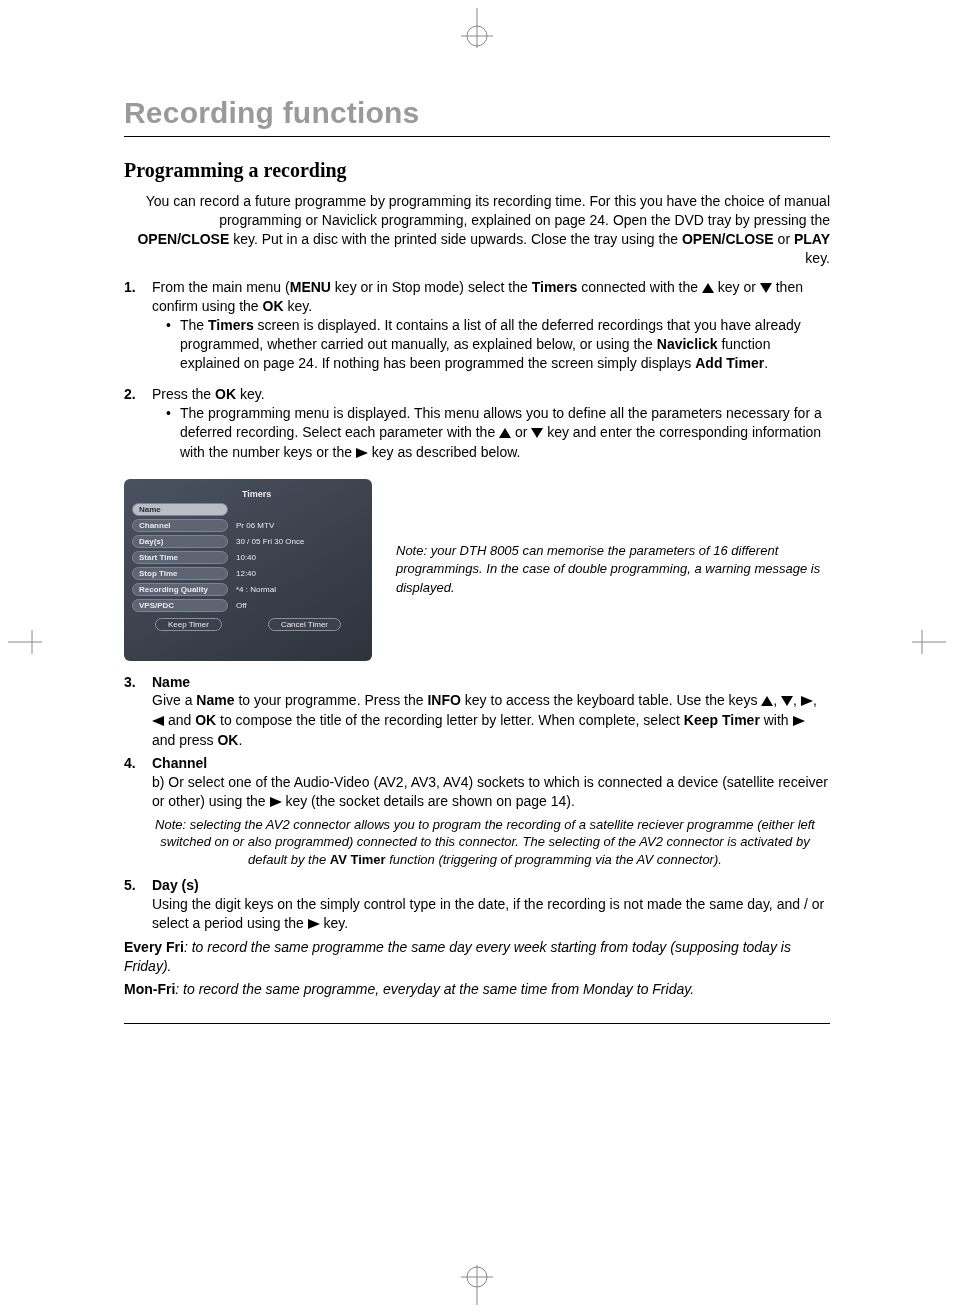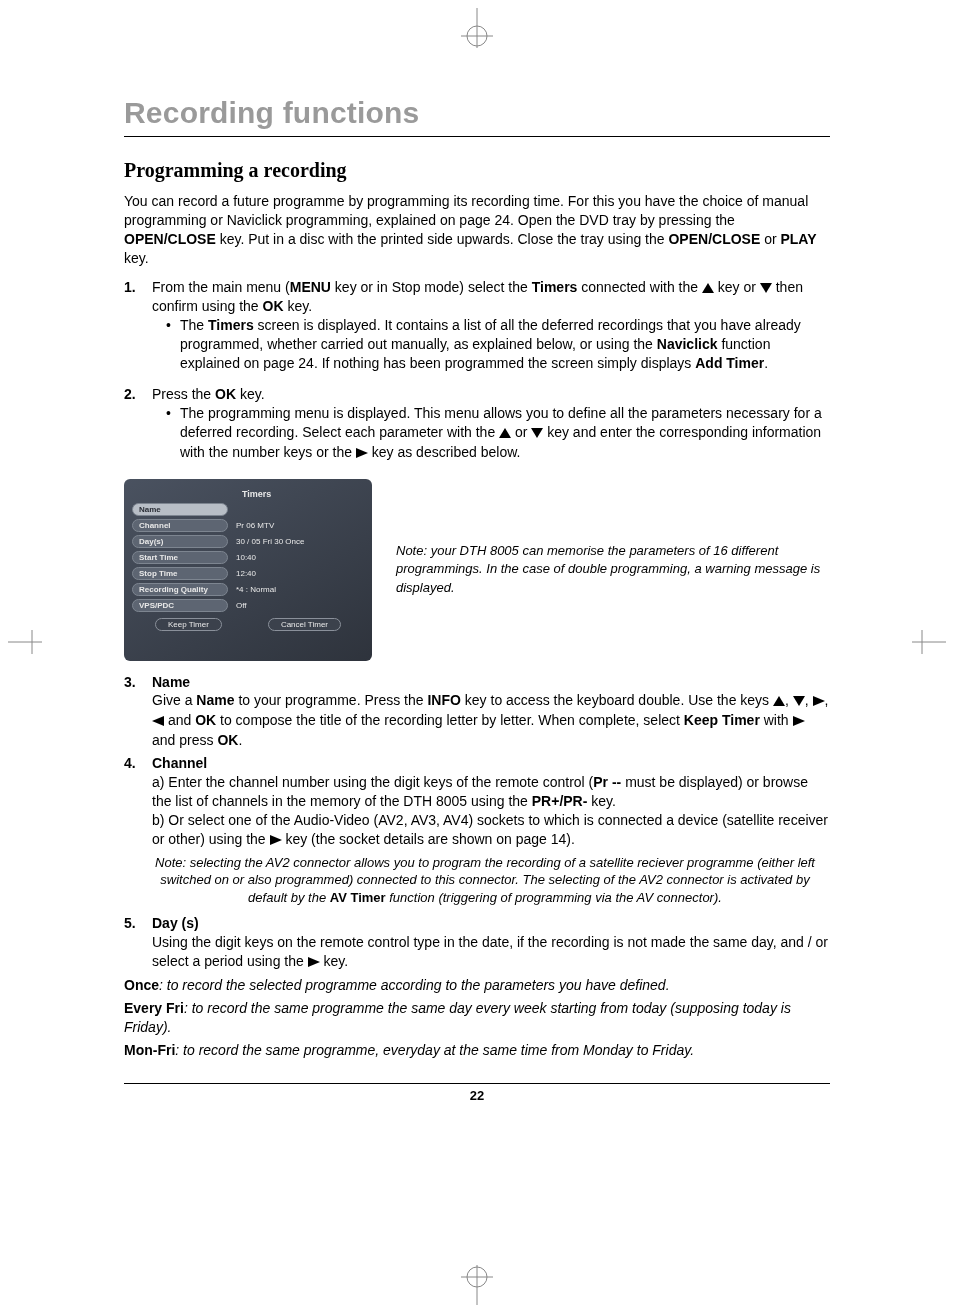--- a/index.html
+++ b/index.html
@@ -27,21 +27,21 @@
     letter-spacing: 0.2px;
     margin-bottom: 6px;
   }
   .rule { border: none; border-top: 1px solid #000; margin: 4px 0 22px 0; }
   h2.section {
     font-size: 20px;
     font-weight: 700;
     margin: 14px 0 10px 0;
     font-family: Liberation Serif, serif;
   }
-  p.intro { font-size: 14px; line-height: 1.35; margin-bottom: 10px; }
+  p.intro { font-size: 14px; line-height: 1.35; margin-bottom: 10px; text-align: right; }
   .step-list { list-style: none; }
   .step { display: flex; font-size: 14px; line-height: 1.35; margin-bottom: 8px; }
   .step > .num { width: 28px; flex: 0 0 28px; font-weight: 700; }
   .step > .body { flex: 1; }
   .sub-bullets { list-style: none; }
   .sub-bullets li { position: relative; padding-left: 14px; margin-left: 14px; margin-bottom: 4px; }
   .sub-bullets li::before { content: "•"; position: absolute; left: 0; top: 0; }
   .bold { font-weight: 700; }
   .arrow { display: inline-block; vertical-align: -1px; }
   .arrow svg { width: 12px; height: 10px; }
@@ -184,69 +184,64 @@
       </div>
       <div class="fig-note">Note: your DTH 8005 can memorise the parameters of 16 different programmings. In the case of double programming, a warning message is displayed.</div>
     </div>
 
     <div class="numbered-sub">
       <div class="row">
         <div class="n">3.</div>
         <div class="t">
           <div class="h">Name</div>
           <div>
-            <span>Give a </span><span class="bold">Name</span><span> to your programme. Press the </span><span class="bold">INFO</span><span> key to access the keyboard double. Use the keys </span><span class="arrow"><svg viewBox="0 0 12 10">
+            <span>Give a </span><span class="bold">Name</span><span> to your programme. Press the </span><span class="bold">INFO</span><span> key to access the keyboard table. Use the keys </span><span class="arrow"><svg viewBox="0 0 12 10">
                   <polygon points="6,0 12,10 0,10" fill="#000"></polygon>
                 </svg></span><span>, </span><span class="arrow"><svg viewBox="0 0 12 10">
                   <polygon points="0,0 12,0 6,10" fill="#000"></polygon>
                 </svg></span><span>, </span><span class="arrow"><svg viewBox="0 0 12 10">
                   <polygon points="0,0 12,5 0,10" fill="#000"></polygon>
                 </svg></span><span>, </span><span class="arrow"><svg viewBox="0 0 12 10">
                   <polygon points="12,0 0,5 12,10" fill="#000"></polygon>
                 </svg></span><span> and </span><span class="bold">OK</span><span> to compose the title of the recording letter by letter. When complete, select </span><span class="bold">Keep Timer</span><span> with </span><span class="arrow"><svg viewBox="0 0 12 10">
                   <polygon points="0,0 12,5 0,10" fill="#000"></polygon>
                 </svg></span><span> and press </span><span class="bold">OK</span><span>.</span>
           </div>
         </div>
       </div>
 
       <div class="row">
         <div class="n">4.</div>
         <div class="t">
           <div class="h">Channel</div>
-          <div>
-            <span>a) Enter the channel number using the digit keys of the remote control (</span><span class="bold">Pr --</span><span> must be displayed) or browse the list of channels in the memory of the DTH 8005 using the </span><span class="bold">PR+/PR-</span><span> key.</span>
-          </div>
           <div>
             <span>b) Or select one of the Audio-Video (AV2, AV3, AV4) sockets to which is connected a device (satellite receiver or other) using the </span><span class="arrow"><svg viewBox="0 0 12 10">
                   <polygon points="0,0 12,5 0,10" fill="#000"></polygon>
                 </svg></span><span> key (the socket details are shown on page 14).</span>
           </div>
         </div>
       </div>
     </div>
 
     <p class="note">
       <span>Note: selecting the AV2 connector allows you to program the recording of a satellite reciever programme (either left switched on or also programmed) connected to this connector. The selecting of the AV2 connector is activated by default by the </span><span class="bold" style="font-style:normal">AV Timer</span><span> function (triggering of programming via the AV connector).</span>
     </p>
 
     <div class="numbered-sub">
       <div class="row">
         <div class="n">5.</div>
         <div class="t">
           <div class="h">Day (s)</div>
           <div>
-            <span>Using the digit keys on the remote control type in the date, if the recording is not made the same day, and / or select a period using the </span><span class="arrow"><svg viewBox="0 0 12 10">
+            <span>Using the digit keys on the simply control type in the date, if the recording is not made the same day, and / or select a period using the </span><span class="arrow"><svg viewBox="0 0 12 10">
                   <polygon points="0,0 12,5 0,10" fill="#000"></polygon>
                 </svg></span><span> key.</span>
           </div>
         </div>
       </div>
     </div>
 
-    <p class="def indent"><span class="term">Once</span><span class="desc">: to record the selected programme according to the parameters you have defined.</span></p>
     <p class="def indent"><span class="term">Every Fri</span><span class="desc">: to record the same programme the same day every week starting from today (supposing today is Friday).</span></p>
     <p class="def indent"><span class="term">Mon-Fri</span><span class="desc">: to record the same programme, everyday at the same time from Monday to Friday.</span></p>
 
     <hr class="footer-rule">
-    <div class="page-num">22</div>
   </div>
 </div>
 
 </body></html>

